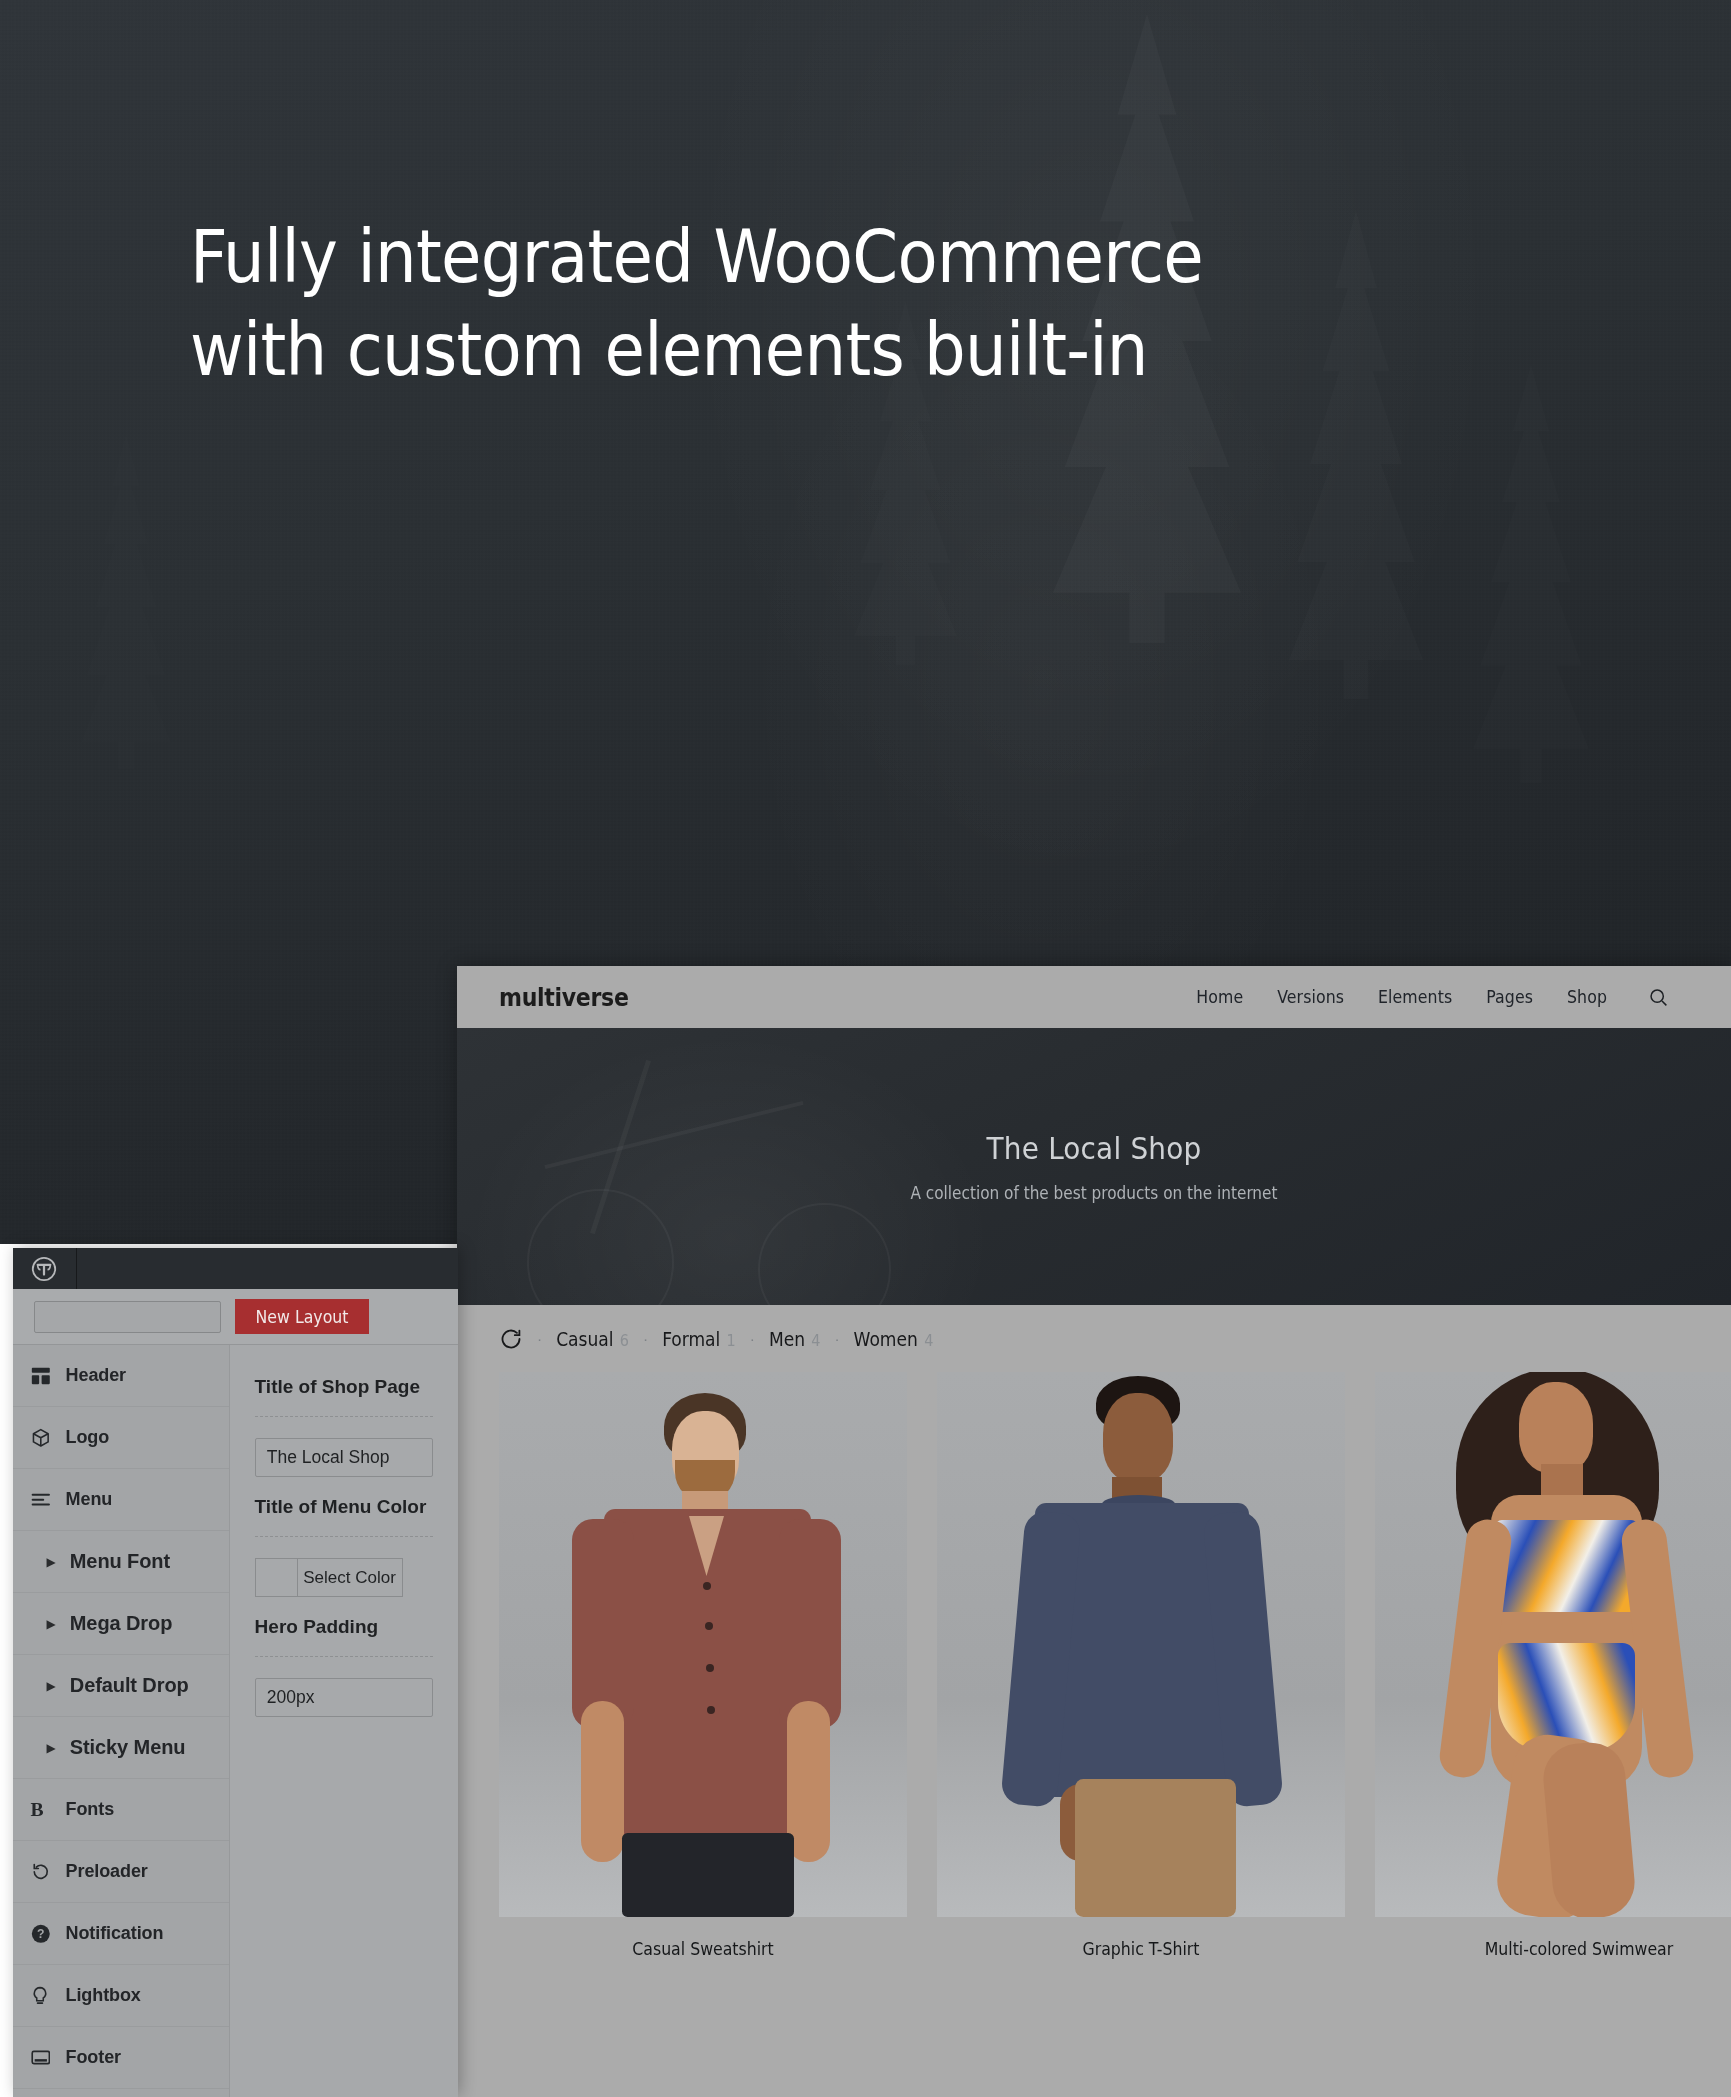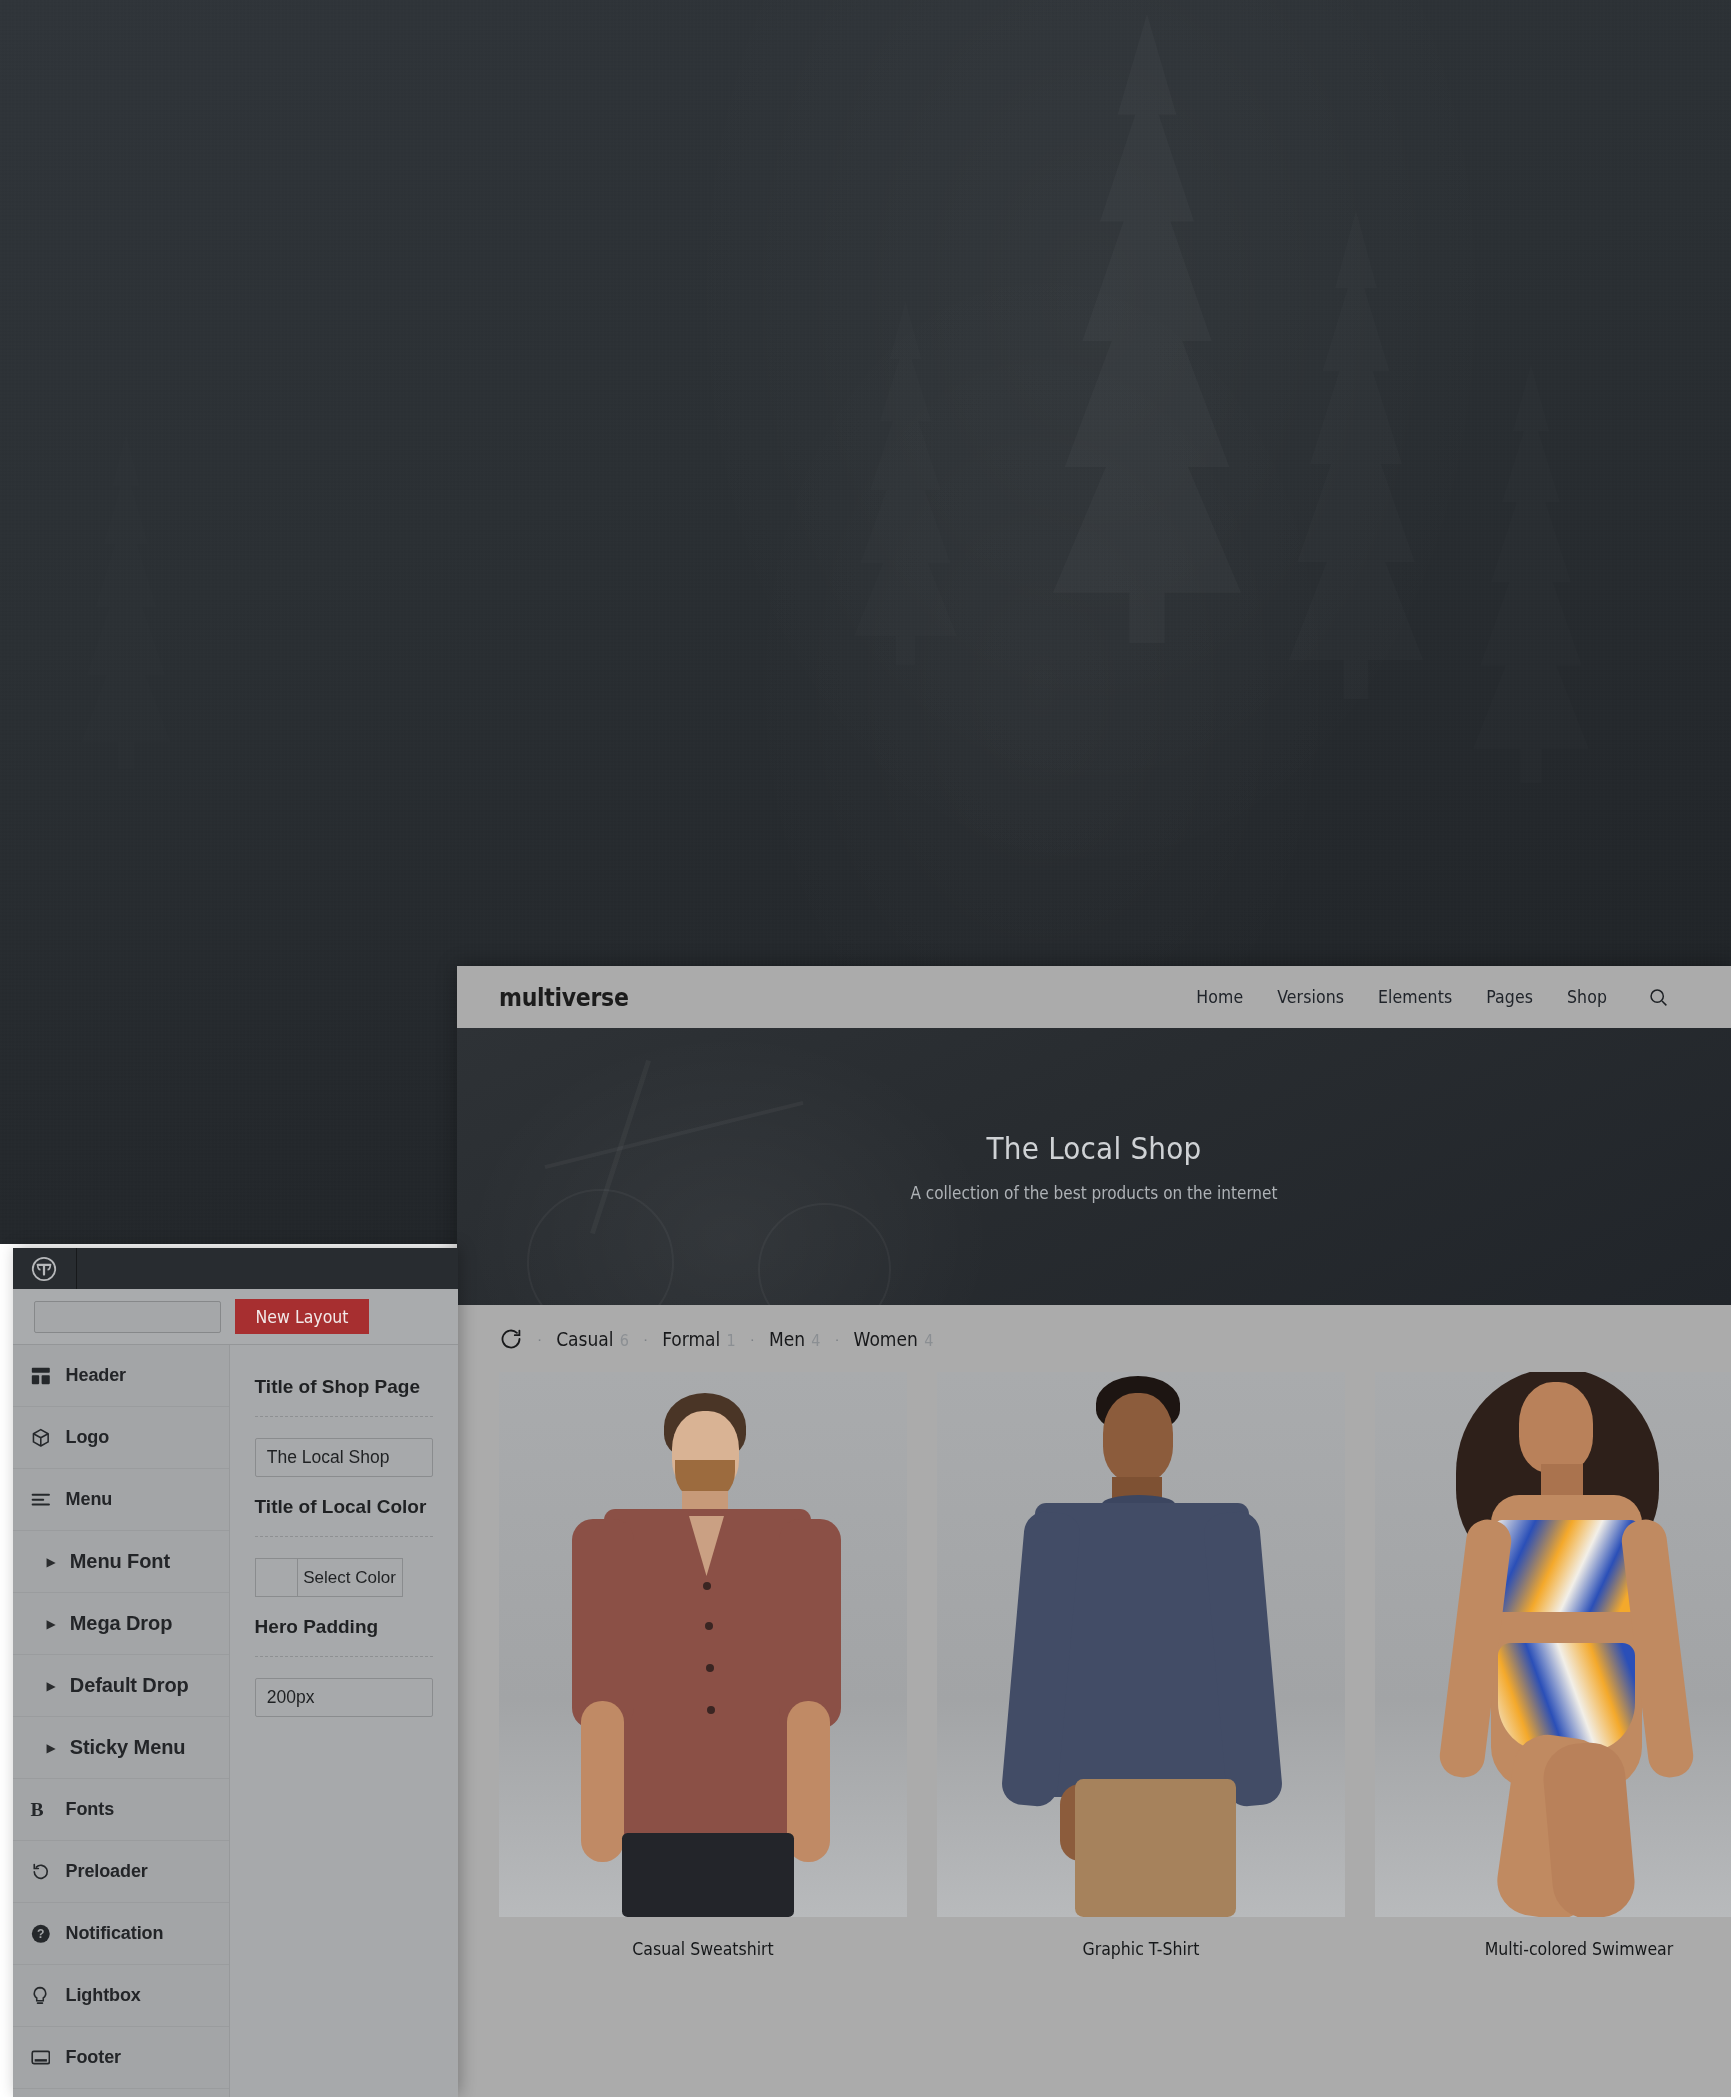--- a/index.html
+++ b/index.html
@@ -209,20 +209,22 @@
 
   <section id="promo-hero">
     <div class="tree" id="tree-a"></div>
     <div class="tree" id="tree-b"></div>
     <div class="tree" id="tree-c"></div>
     <div class="tree" id="tree-d"></div>
     <div class="tree" id="tree-e"></div>
     <div id="grain"></div>
 
     <div id="promo-copy">
+      <h1 id="promo-title">Fully integrated WooCommerce
+with custom elements built-in</h1>
     </div>
   </section>
 
   <section id="browser-window">
 
     <header id="site-header">
       <div id="site-logo">multiverse</div>
       <nav id="site-nav">
         <a class="nav-link">Home</a>
         <a class="nav-link">Versions</a>
@@ -458,21 +460,21 @@
       <div id="admin-settings">
 
         <div class="field-group">
           <div class="field-title">Title of Shop Page</div>
           <div class="field-divider"></div>
           <input class="field-input" type="text" value="The Local Shop" style="">
         </div>
 
 
         <div class="field-group">
-          <div class="field-title">Title of Local Color</div>
+          <div class="field-title">Title of Menu Color</div>
           <div class="field-divider"></div>
           <div id="color-picker">
             <div id="color-swatch"></div>
             <div id="color-select-button">Select Color</div>
           </div>
         </div>
 
         <div class="field-group">
           <div class="field-title">Hero Padding</div>
           <div class="field-divider"></div>

